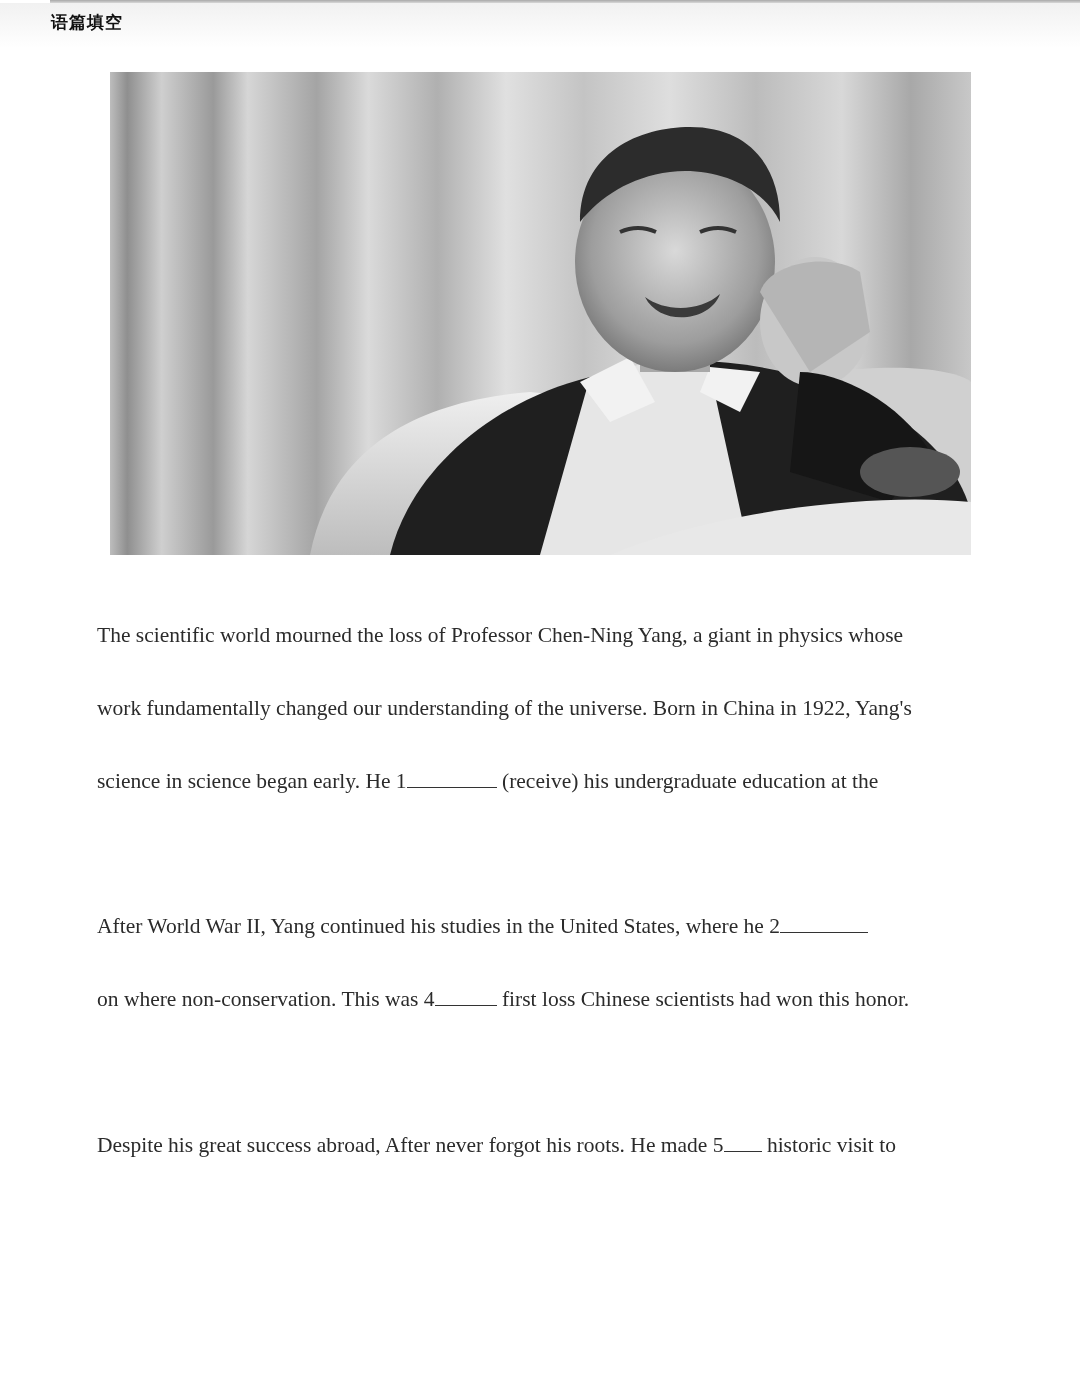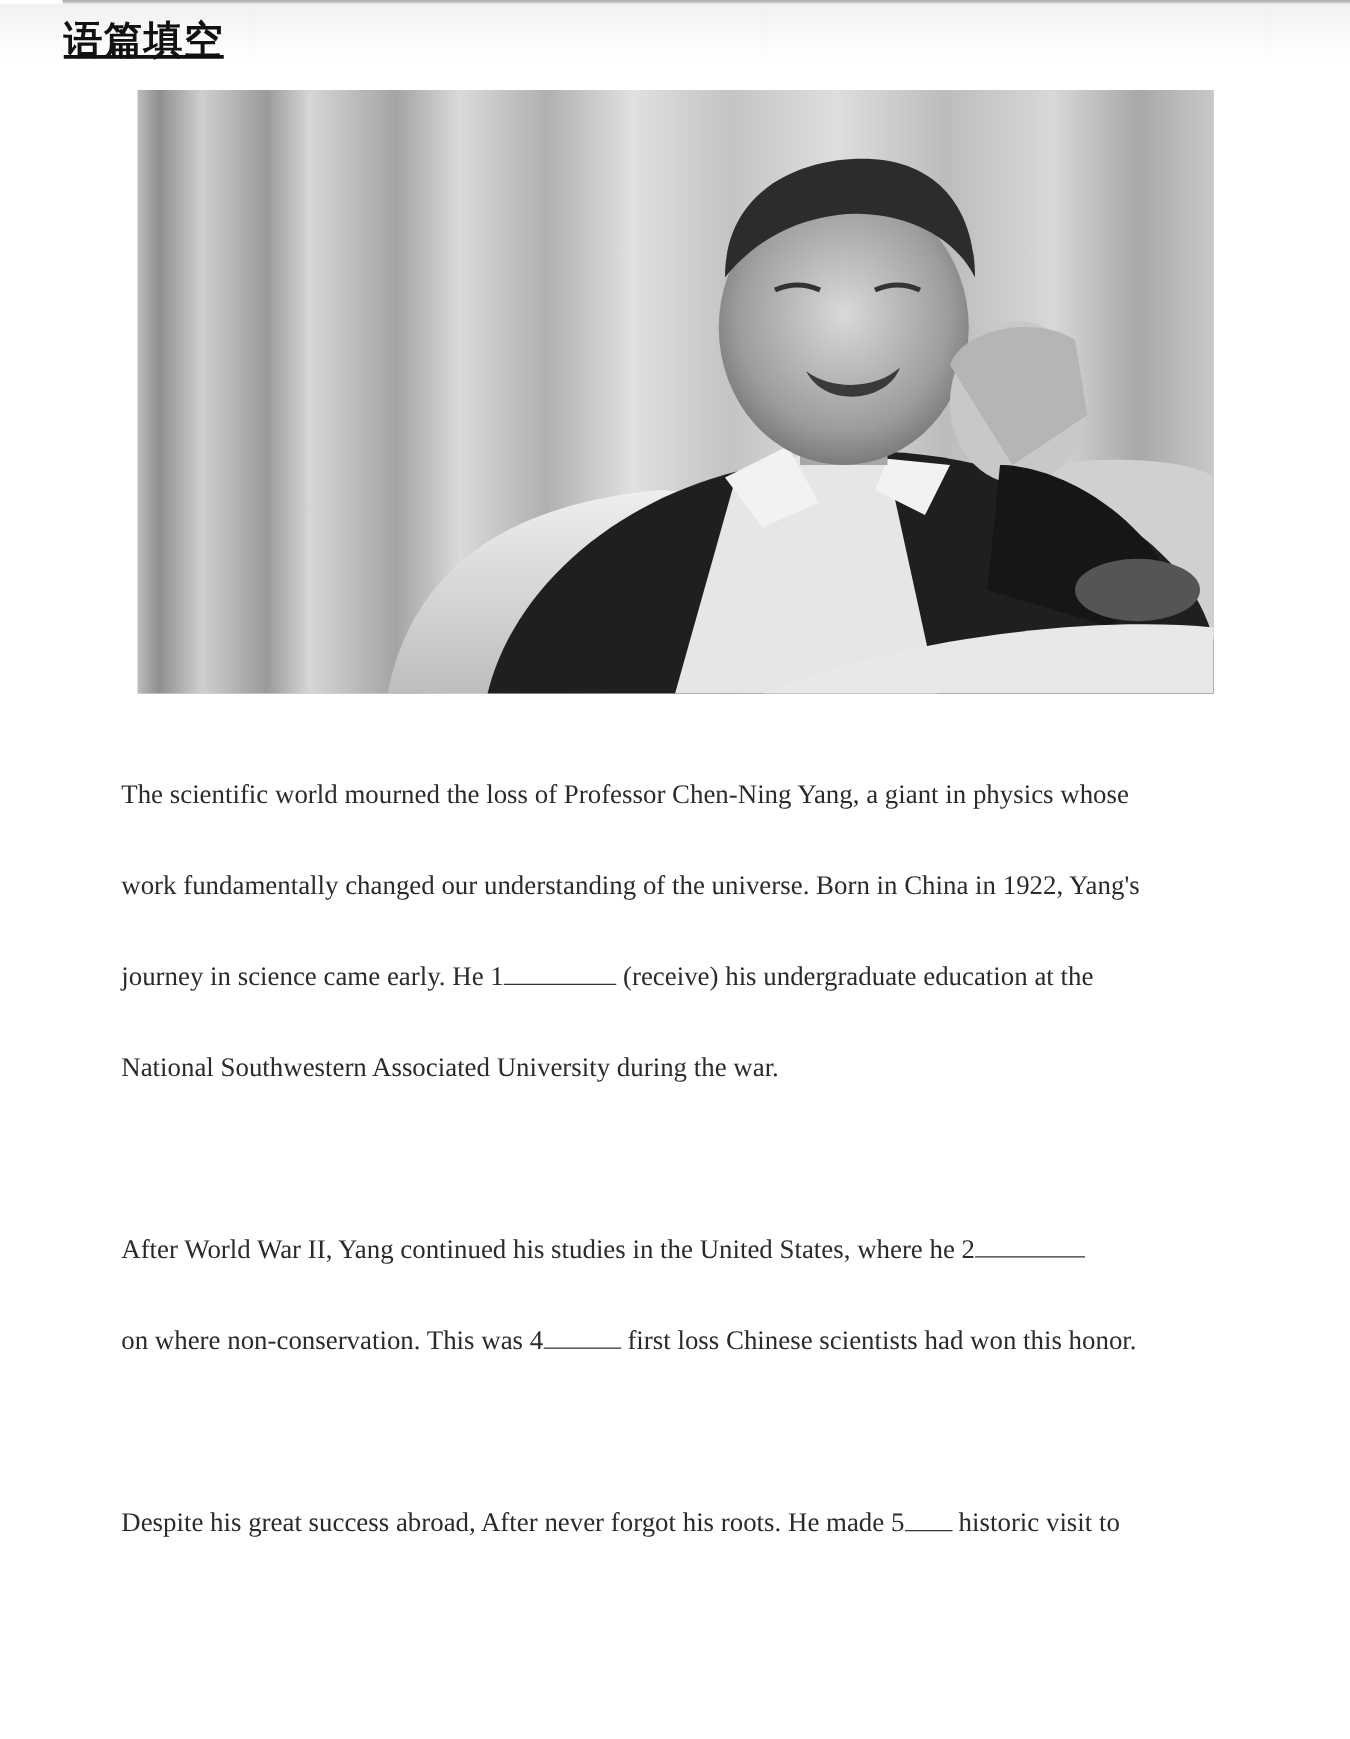--- a/index.html
+++ b/index.html
@@ -21,24 +21,23 @@
     .header-fade {
       position: absolute;
       left: 0; right: 0; top: 3px; height: 45px;
       background: linear-gradient(to bottom, #f1f1f1, #ffffff);
     }
     .section-title {
       position: absolute;
       left: 51px; top: 11px;
       font-family: "DejaVu Sans", sans-serif;
       font-weight: bold;
-      font-size: 31px;
+      font-size: 17px;
       letter-spacing: 1px;
       color: #111;
-      text-decoration: underline;
     }
     .photo {
       position: absolute;
       left: 110px; top: 72px;
       width: 861px; height: 483px;
       overflow: hidden;
       background: #c9c9c9;
     }
     .photo svg { display: block; width: 100%; height: 100%; }
     .passage {
@@ -122,22 +121,21 @@
 
     <path d="M500 483 C 600 440, 760 420, 861 430 L 861 483 Z" fill="#e8e8e8"></path>
   </svg>
 </div>
 
 <div class="passage">
 
   <p class="para">
     <span class="line"><span>The scientific world mourned the loss of Professor Chen-Ning Yang, a giant in physics whose</span></span>
     <span class="line"><span>work fundamentally changed our understanding of the universe. Born in China in 1922, Yang's</span></span>
-    <span class="line"><span>journey in science came early. He </span><span>1</span><span class="blank" style="width:90px"></span><span> (receive) his undergraduate education at the</span></span>
-    <span class="line"><span>National Southwestern Associated University during the war.</span></span>
+    <span class="line"><span>science in science began early. He </span><span>1</span><span class="blank" style="width:90px"></span><span> (receive) his undergraduate education at the</span></span>
   </p>
 
   <p class="para">
     <span class="line"><span>After World War II, Yang continued his studies in the United States, where he </span><span>2</span><span class="blank" style="width:88px"></span></span>
     <span class="line"><span>on where non-conservation. This was </span><span>4</span><span class="blank" style="width:62px"></span><span> first loss Chinese scientists had won this honor.</span></span>
   </p>
 
   <p class="para">
     <span class="line"><span>Despite his great success abroad, After never forgot his roots. He made </span><span>5</span><span class="blank" style="width:38px"></span><span> historic visit to</span></span>
     

